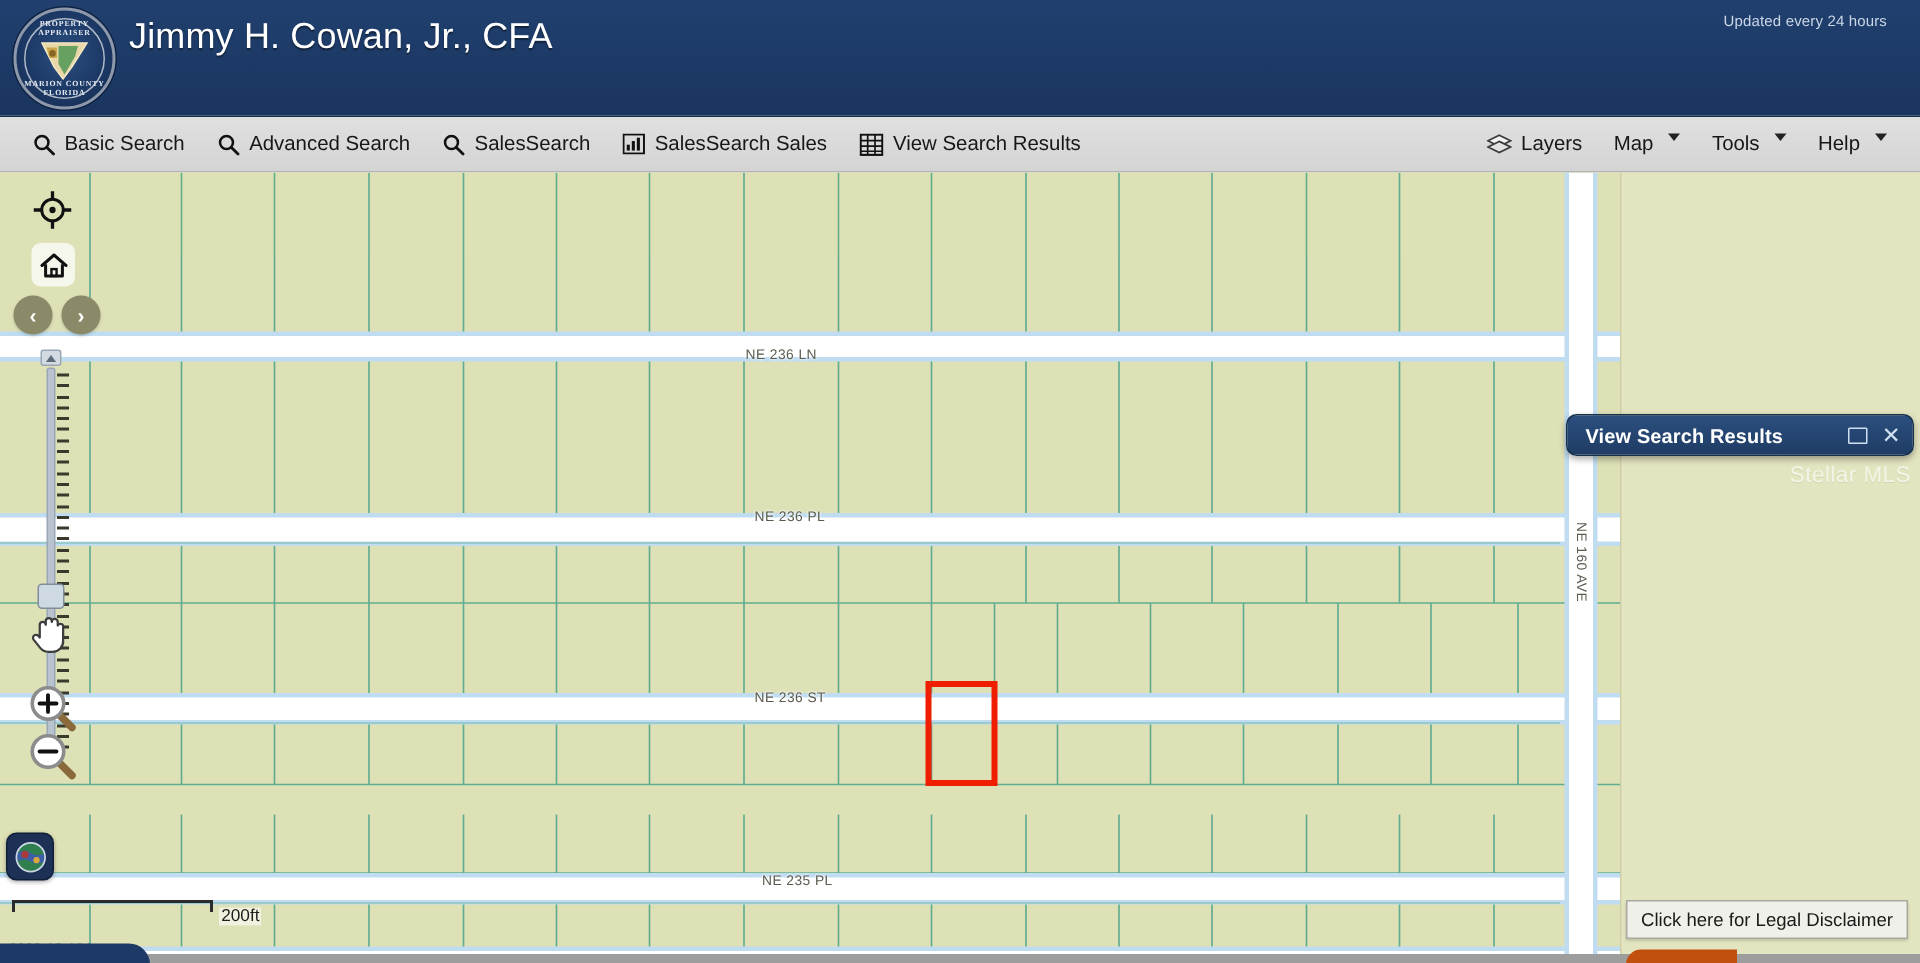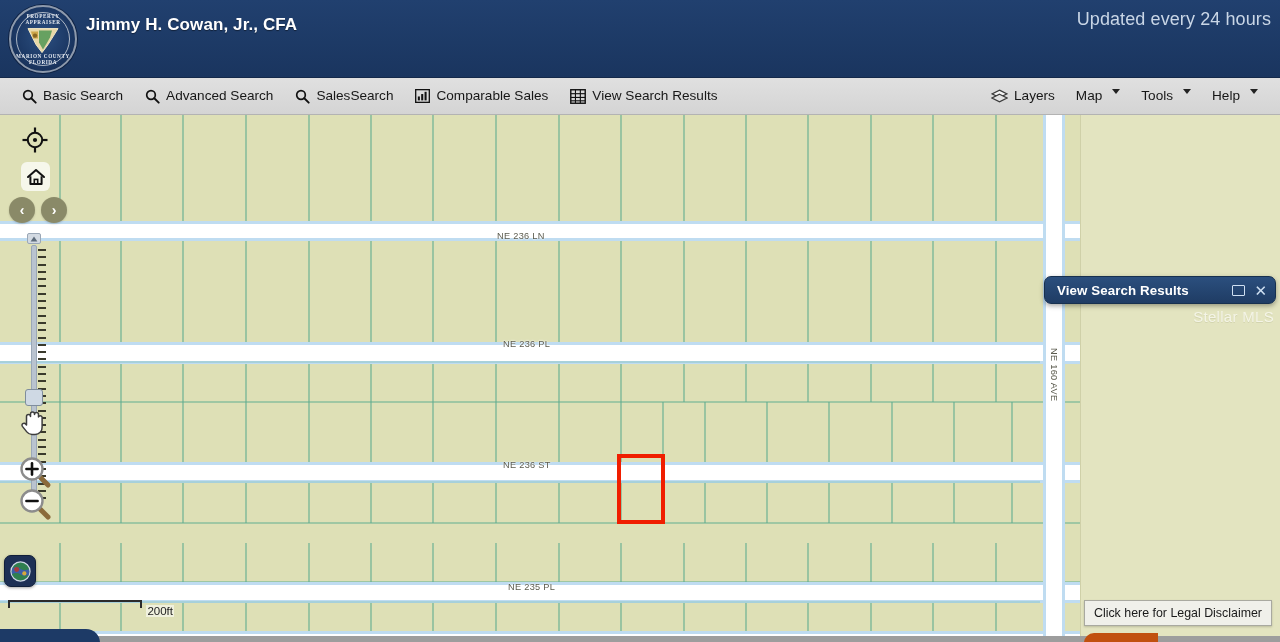--- a/index.html
+++ b/index.html
@@ -43,32 +43,32 @@
   .seal-text-top { top: 6px; }
   .seal-text-bot { bottom: 6px; }
   .seal-state {
     position: absolute; left: 50%; top: 50%;
     transform: translate(-50%,-48%);
     width: 34px; height: 30px;
   }
 
   .title-block { position: absolute; left: 86px; top: 13px; }
   .title-main {
-    color: #ffffff; font-size: 17px; font-weight: bold;
+    color: #ffffff; font-size: 24px; font-weight: normal;
     letter-spacing: .1px; line-height: 23px;
     text-shadow: 0 1px 1px rgba(0,0,0,.45);
   }
   .title-sub {
     color: #f2f5f9; font-size: 14.6px; font-weight: bold;
     line-height: 20px; margin-top: 2px;
     text-shadow: 0 1px 1px rgba(0,0,0,.45);
   }
   .updated {
-    position: absolute; right: 9px; top: 9px;
-    color: #c9d6e6; font-size: 18px; letter-spacing: .1px;
+    position: absolute; right: 22px; top: 9px;
+    color: #c9d6e6; font-size: 10px; letter-spacing: .1px;
   }
 
   
   .toolbar {
     position: absolute; top: 78px; left: 0;
     width: 1280px; height: 37px;
     background: #d8d8d8;
     background: linear-gradient(180deg,#e0e0e0 0%, #d4d4d4 100%);
     border-bottom: 1px solid #b3b3b3;
     display: flex; align-items: center;
@@ -283,21 +283,21 @@
 
       <div class="tb-item">
         <span class="tb-ico">
           <svg width="15" height="14" viewBox="0 0 16 15">
             <rect x="0.7" y="0.7" width="14.6" height="13.6" fill="none" stroke="#111" stroke-width="1.4"></rect>
             <rect x="3" y="8" width="2.2" height="4.2" fill="#111"></rect>
             <rect x="6.6" y="5.4" width="2.2" height="6.8" fill="#111"></rect>
             <rect x="10.2" y="3" width="2.2" height="9.2" fill="#111"></rect>
           </svg>
         </span>
-        <span>Comparable Sales</span>
+        <span>SalesSearch Sales</span>
       </div>
 
       <div class="tb-item">
         <span class="tb-ico">
           <svg width="16" height="15" viewBox="0 0 17 16">
             <rect x="0.8" y="0.8" width="15.4" height="14.4" fill="none" stroke="#111" stroke-width="1.5"></rect>
             <line x1="0.8" y1="5" x2="16.2" y2="5" stroke="#111" stroke-width="1.2"></line>
             <line x1="0.8" y1="9" x2="16.2" y2="9" stroke="#111" stroke-width="1.2"></line>
             <line x1="0.8" y1="12.6" x2="16.2" y2="12.6" stroke="#111" stroke-width="1.2"></line>
             <line x1="5.8" y1="0.8" x2="5.8" y2="15.2" stroke="#111" stroke-width="1.2"></line>

